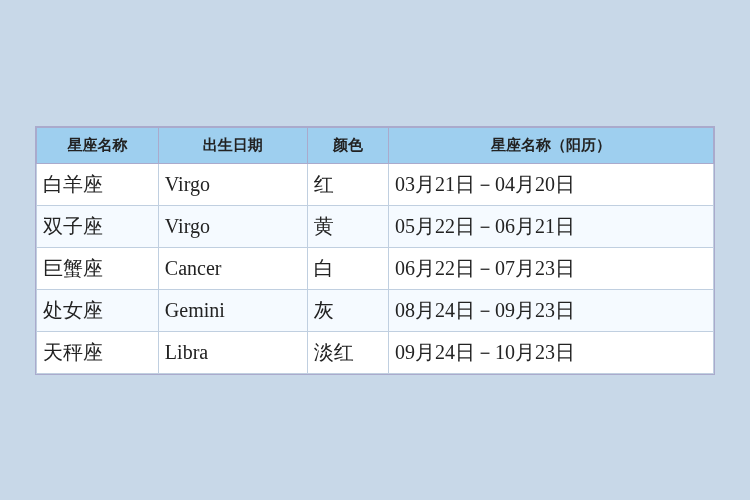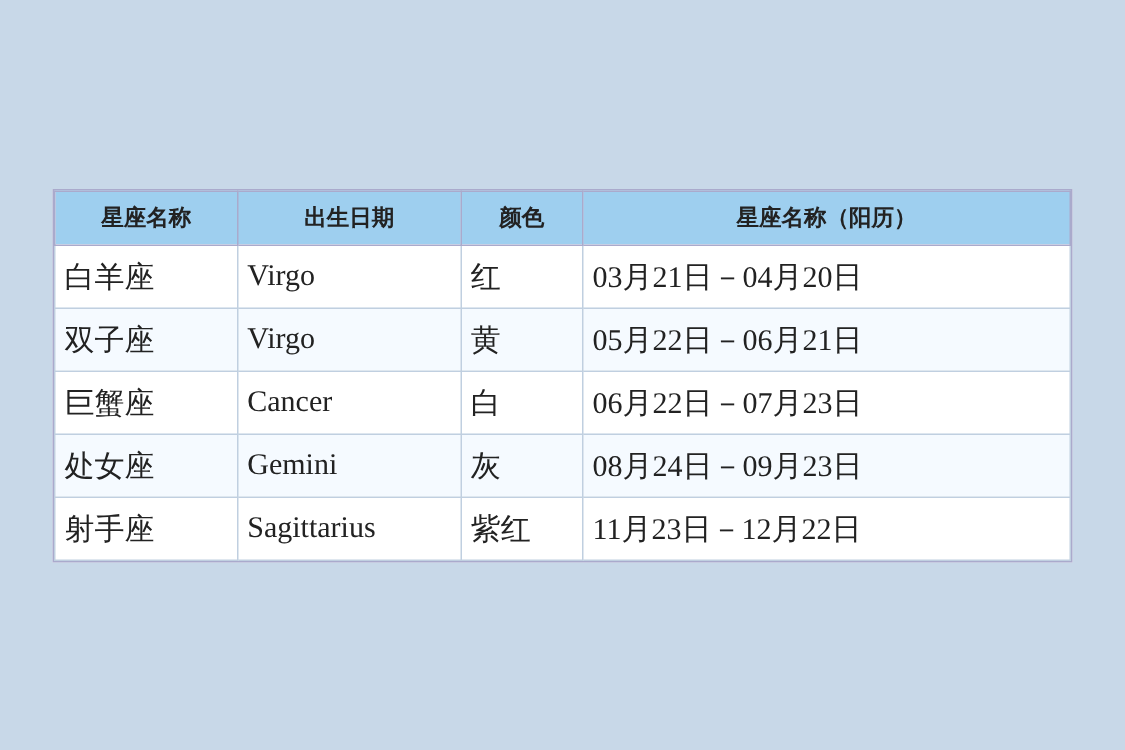--- a/index.html
+++ b/index.html
@@ -92,20 +92,20 @@
           <td>白</td>
           <td>06月22日－07月23日</td>
         </tr>
         <tr>
           <td>处女座</td>
           <td>Gemini</td>
           <td>灰</td>
           <td>08月24日－09月23日</td>
         </tr>
         <tr>
-          <td>射手座</td>
-          <td>Sagittarius</td>
-          <td>紫红</td>
-          <td>11月23日－12月22日</td>
+          <td>天秤座</td>
+          <td>Libra</td>
+          <td>淡红</td>
+          <td>09月24日－10月23日</td>
         </tr>
       </tbody>
   </table>
 </div>
 
 </body></html>

